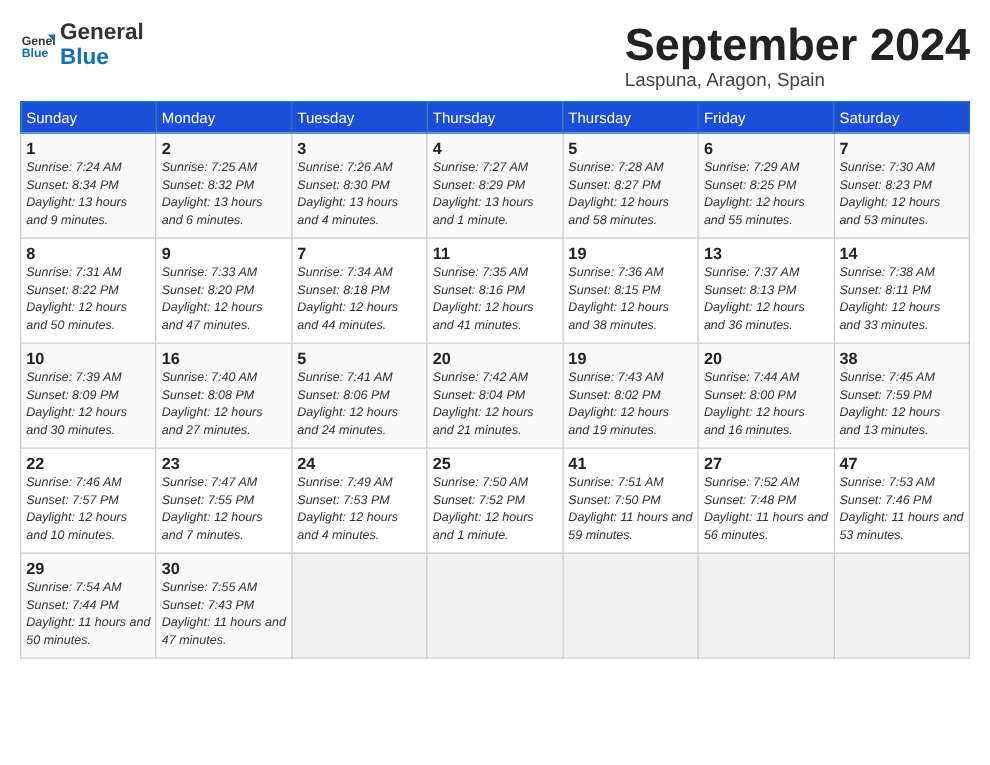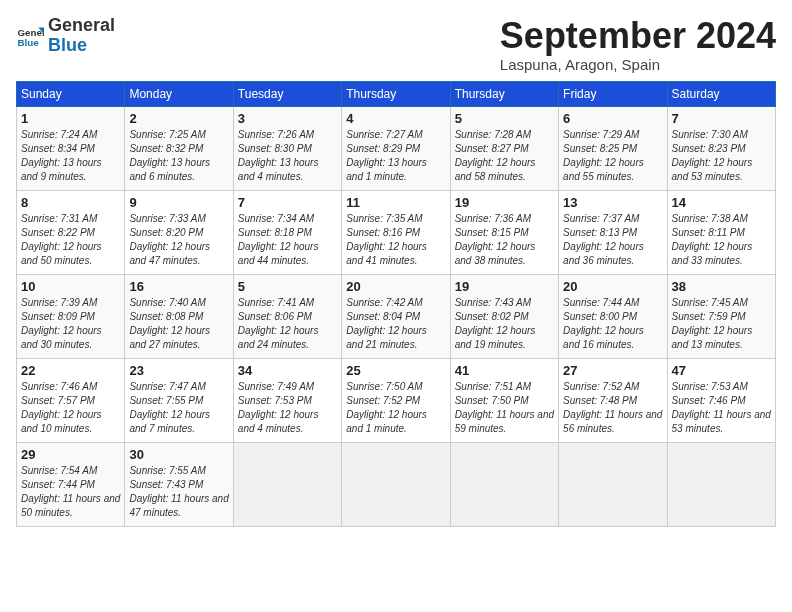--- a/index.html
+++ b/index.html
@@ -310,21 +310,21 @@
       </td>
         <td>
         <span class="day-number">23</span>
         <div class="day-info">
           Sunrise: 7:47 AM<br>
           Sunset: 7:55 PM<br>
           Daylight: 12 hours and 7 minutes.
         </div>
       </td>
         <td>
-        <span class="day-number">34</span>
+        <span class="day-number">24</span>
         <div class="day-info">
           Sunrise: 7:49 AM<br>
           Sunset: 7:53 PM<br>
           Daylight: 12 hours and 4 minutes.
         </div>
       </td>
         <td>
         <span class="day-number">25</span>
         <div class="day-info">
           Sunrise: 7:50 AM<br>

